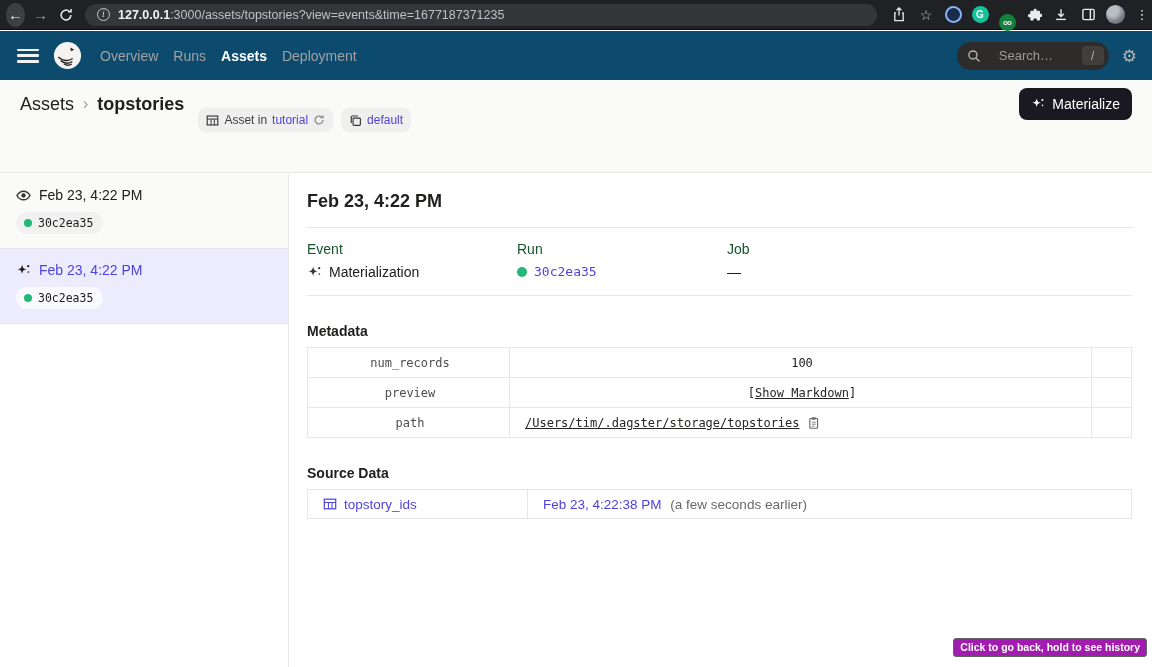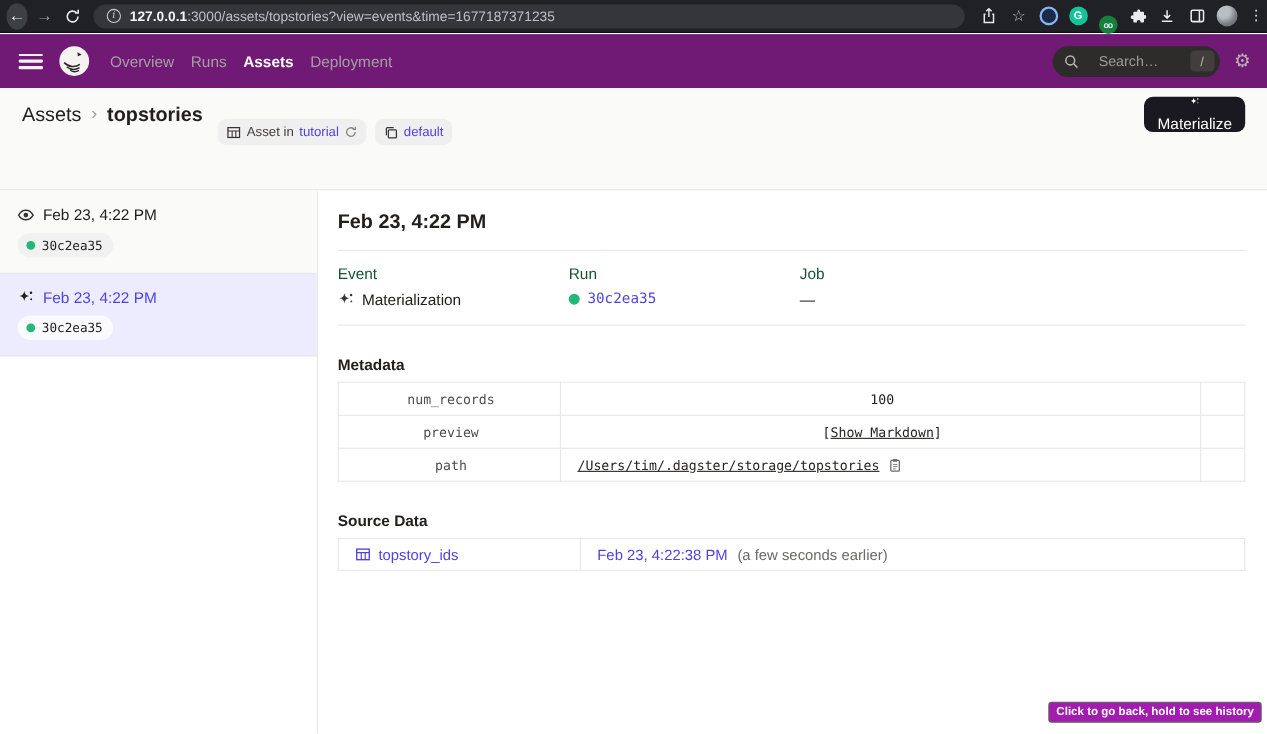--- a/index.html
+++ b/index.html
@@ -45,21 +45,21 @@
   .avatar {
     width:19px; height:19px; border-radius:50%;
     background:radial-gradient(circle at 35% 30%, #b9bdc4 0 30%, #7d828a 60%, #55585e 100%);
   }
   .dots { font-size:13px; color:#E8EAED; font-family:"DejaVu Sans", sans-serif; }
   .star-glyph { font-size:14px; color:#C8CACD; font-family:"DejaVu Sans", sans-serif; }
 
   
   .dagnav {
     position:absolute; top:31px; left:0; right:0; height:49px;
-    background:#701a75; display:flex; align-items:center;
+    background:#0c4a6e; display:flex; align-items:center;
   }
   .hamburger { width:22px; height:14px; margin-left:17px; display:flex; flex-direction:column; justify-content:space-between; }
   .hamburger i { display:block; height:2.5px; background:#F4F3F2; border-radius:1px; }
   .daglogo { margin-left:13px; }
   .dagnav-links { display:flex; gap:15px; margin-left:17px; }
   .dagnav-link { font-size:14px; color:#A3A1A0; }
   .dagnav-link.active { color:#FFFFFF; font-weight:bold; }
   .searchpill {
     margin-left:auto; width:152px; height:28px; border-radius:14px;
     background:#2E2C2A; display:flex; align-items:center; padding:0 5px 0 10px; gap:18px;
@@ -82,21 +82,21 @@
   .crumb-asset { font-size:18px; font-weight:bold; color:#21201F; }
   .tags { display:flex; gap:8px; margin-left:14px; }
   .tag {
     height:24px; background:#F0EFEF; border-radius:8px; padding:0 8px;
     display:flex; align-items:center; gap:5px; font-size:12px; color:#3F3E3D;margin-top:32px;
   }
   .tag a, .tag .taglink { color:#4F43DD; text-decoration:none; }
   .mat-btn {
     margin-left:auto; height:32px; background:#1A1820; border-radius:8px;
     display:flex; align-items:center; gap:7px; padding:0 12px;
-    color:#fff; font-size:14px;flex-direction:column;
+    color:#fff; font-size:14px;
   }
   .tabsrow { display:flex; align-items:center; height:44px; padding:0 20px; gap:17px; }
   .tab { font-size:14px; color:#21201F; padding:13px 0 12px; }
   .tab.active { color:#4F43DD; border-bottom:2px solid #4F43DD; padding-bottom:10px; }
   .timerbox { margin-left:auto; display:flex; align-items:center; gap:9px; color:#9C9A98; font-size:13px; }
 
   
   .sidebar {
     position:absolute; top:174px; left:0; width:289px; bottom:0;
     background:#fff; border-right:1px solid #E8E7E5;

